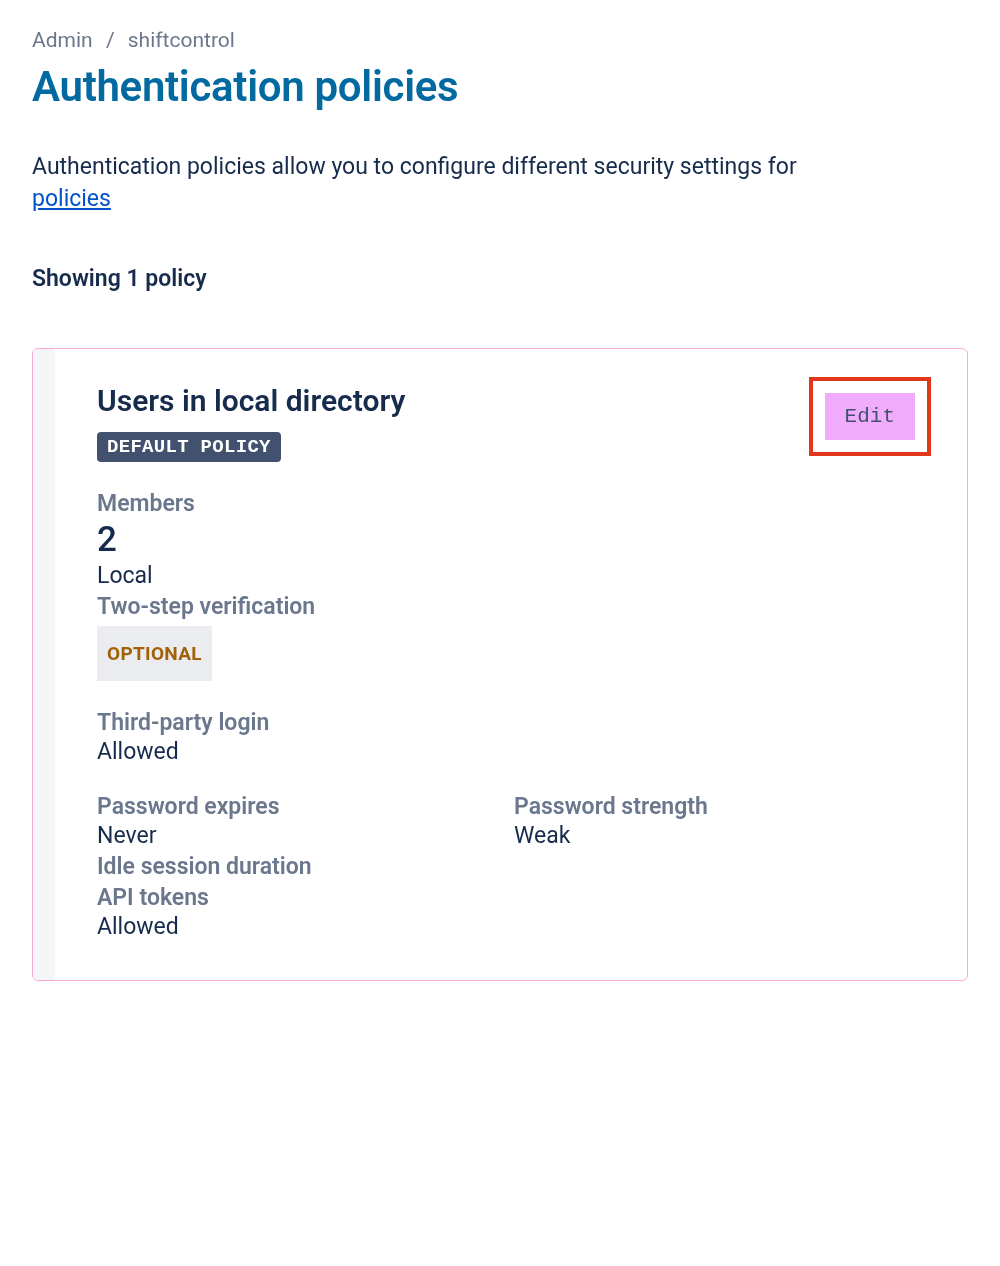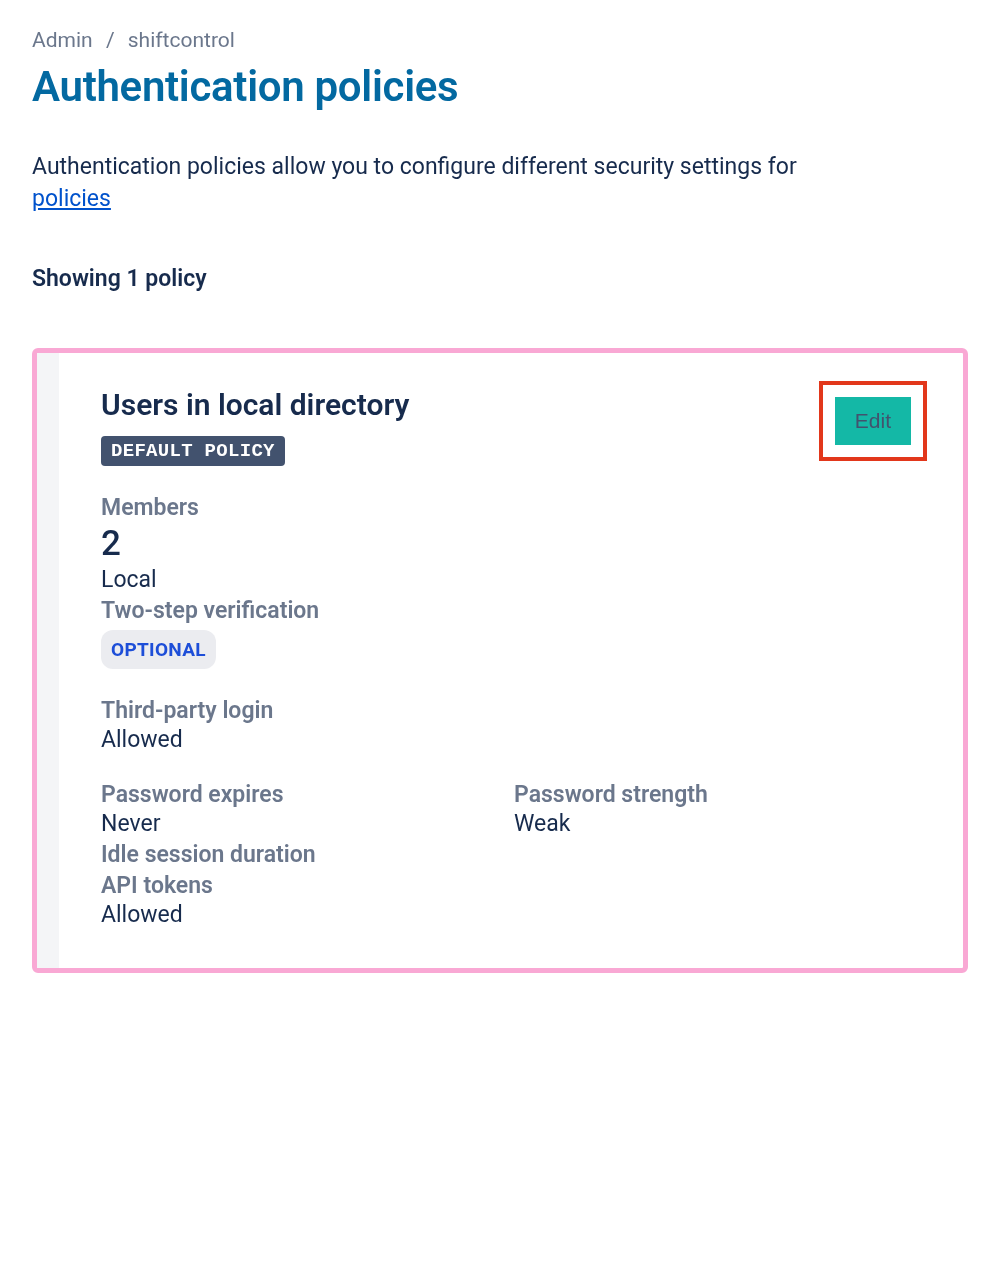--- a/index.html
+++ b/index.html
@@ -37,21 +37,21 @@
     overflow: hidden;
   }
   .description a { color: #0052CC; text-decoration: underline; }
   .showing {
     font-size: 23px;
     font-weight: 600;
     color: #172B4D;
     margin-bottom: 56px;
   }
   .card {
-    border: 5px solid #f9a8d4;
+    border: 1px solid #f9a8d4;
     border-radius: 6px;
     display: flex;
     overflow: hidden;
   }
   .card-accent {
     width: 22px;
     background: #F4F5F7;
     flex-shrink: 0;
   }
   .card-body {
@@ -79,28 +79,28 @@
     border-radius: 4px;
     letter-spacing: 0.3px;
     font-family: Liberation Mono, monospace;
   }
   .edit-btn-wrap {
     border: 4px solid #E2371B;
     padding: 12px;
     margin-top: -6px;
   }
   .edit-btn {
-    background: #14b8a6;
+    background: #f0abfc;
     border: none;
     color: #42526E;
     font-size: 21px;
     font-weight: 500;
     padding: 12px 20px;
     cursor: pointer;
-    font-family: Liberation Sans, sans-serif;
+    font-family: Liberation Mono, monospace;
   }
   .section-label {
     font-size: 23px;
     font-weight: 600;
     color: #6B778C;
     margin-top: 28px;
   }
   .section-label.tight { margin-top: 4px; }
   .section-value {
     font-size: 23px;
@@ -109,25 +109,25 @@
   }
   .big-number {
     font-size: 35px;
     font-weight: 500;
     color: #172B4D;
     margin-top: 2px;
   }
   .badge-optional {
     display: inline-block;
     background: #EBECF0;
-    color: #1d4ed8;
+    color: #a16207;
     font-weight: 700;
     font-size: 19px;
-    padding: 8px 10px;
-    border-radius: 12px;
+    padding: 16px 10px;
+    border-radius: 0;
     margin-top: 6px;
     letter-spacing: 0.3px;
   }
   .row-2col {
     display: flex;
     margin-top: 28px;
   }
   .col { flex: 1; }
   .col .section-label { margin-top: 0; }
 </style>

